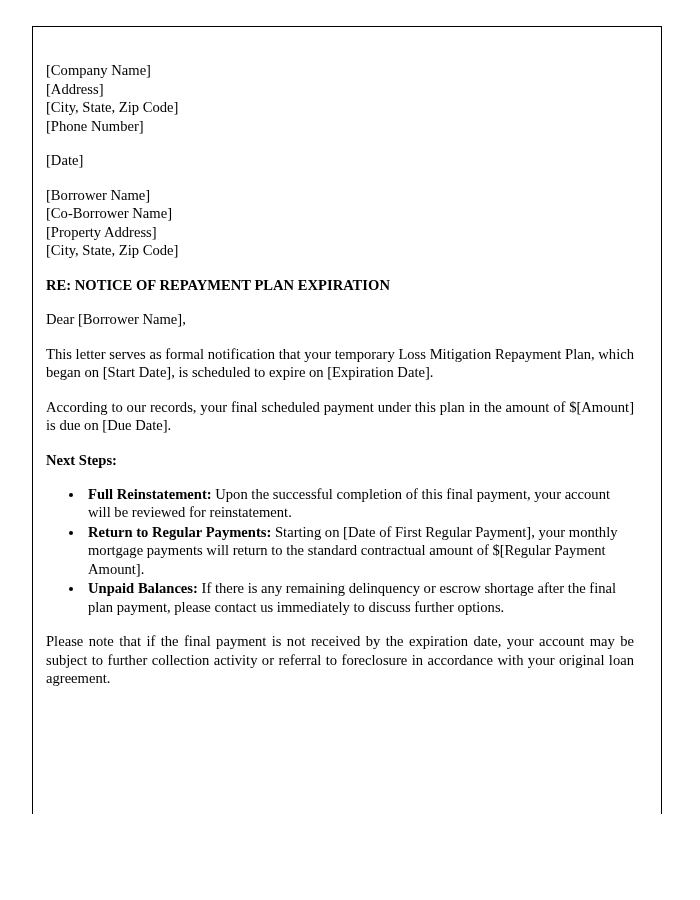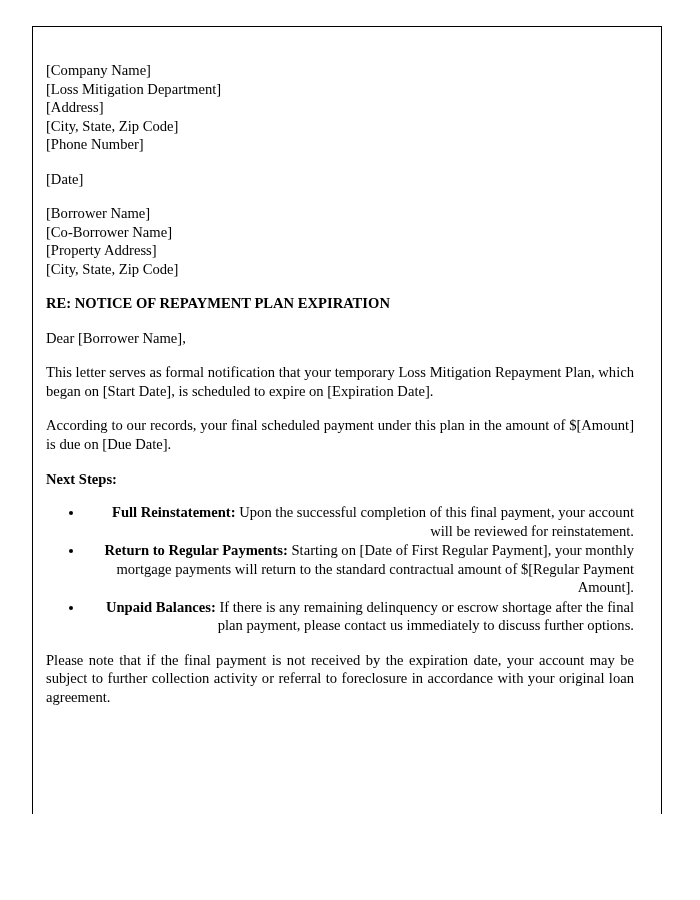--- a/index.html
+++ b/index.html
@@ -52,21 +52,20 @@
   .gap-sm { height: 15px; }
   .gap-md { height: 16px; }
   .gap-lg { height: 17px; }
   .heading {
     font-weight: bold;
   }
   ul.steps {
     margin: 0;
     padding-left: 38px;
     list-style-type: disc;
-    text-align: right;
   }
   ul.steps li {
     margin: 0 0 0 0;
     padding-left: 4px;
   }
   ul.steps li + li { margin-top: 1px; }
   .b { font-weight: bold; }
   .justified { text-align: justify; text-justify: inter-word; }
 </style>
 </head>
@@ -75,21 +74,20 @@
 <div class="page">
   <div class="doc-frame"></div>
 
   <div class="content">
 
 
     <div class="gap-lg"></div>
 
     <div>
       <div class="line">[Company Name]</div>
-      <div class="line">[Loss Mitigation Department]</div>
       <div class="line">[Address]</div>
       <div class="line">[City, State, Zip Code]</div>
       <div class="line">[Phone Number]</div>
     </div>
 
     <div class="gap-md"></div>
 
     <div class="line">[Date]</div>
 
     <div class="gap-md"></div>

